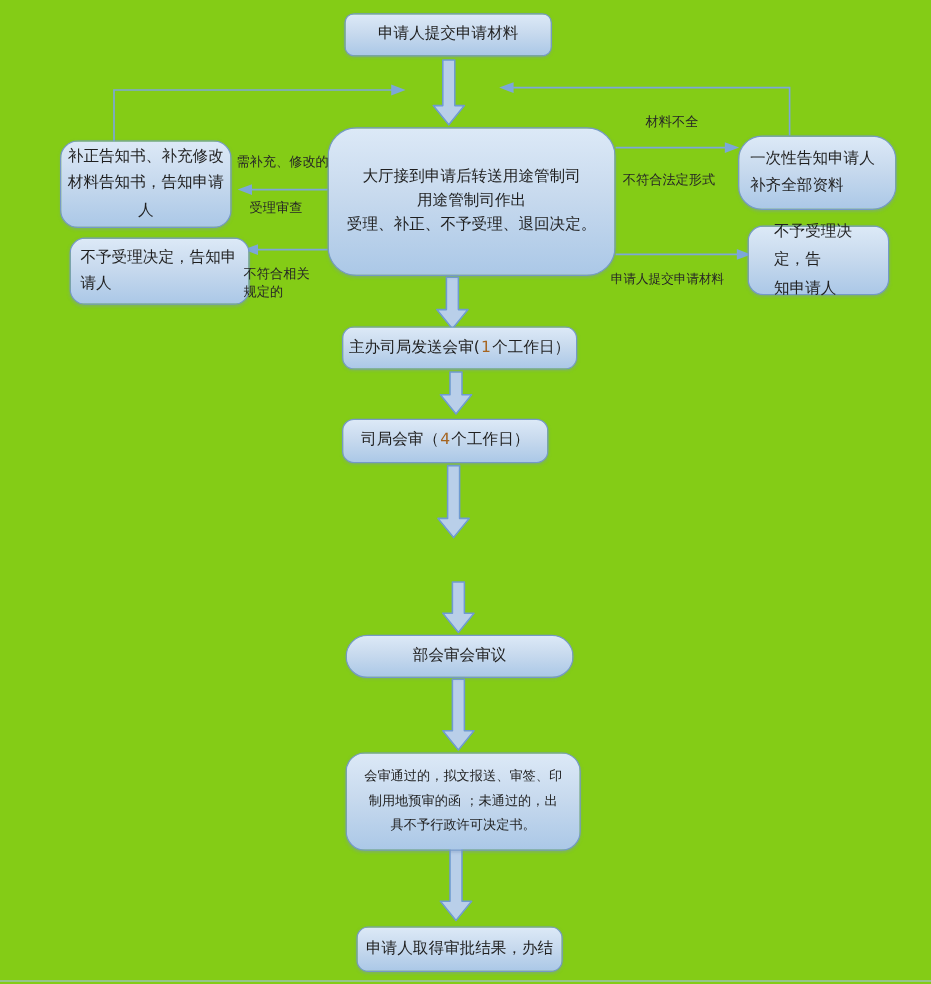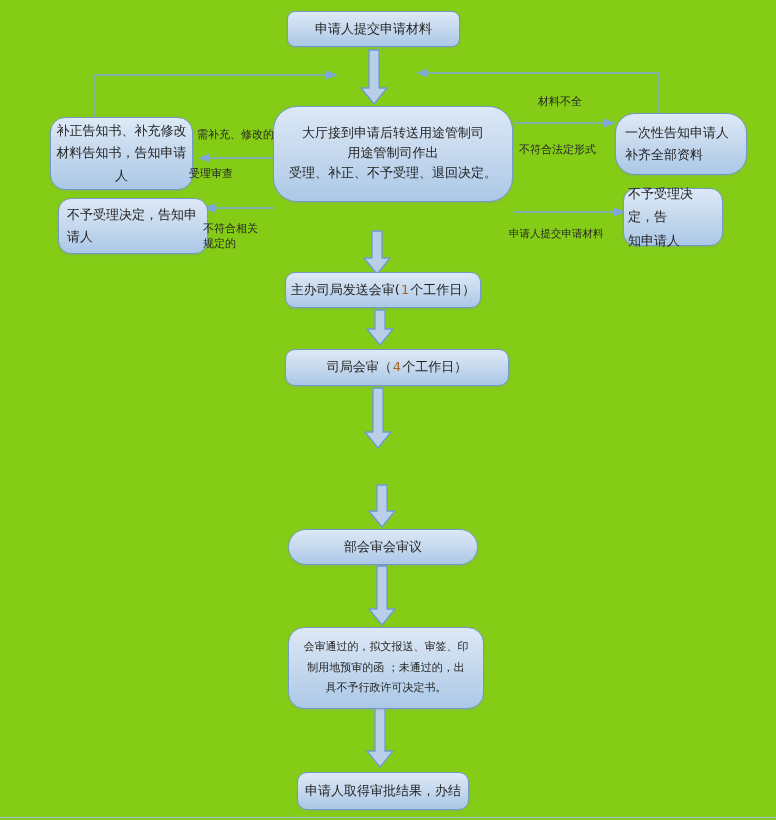--- a/index.html
+++ b/index.html
@@ -18,33 +18,33 @@
     text-align:center; white-space:pre-line;
     font-size:13px; line-height:1.75; color:#1f1f1f;
   }
   .box.left-align { justify-content:flex-start; text-align:left; }
   .lbl {
     position:absolute; font-size:11px; line-height:1.4; color:#262626;
     white-space:pre-line; text-align:left;
   }
   .num { color:#a5641f; padding:0 1px; }
   #n-start   { left:287px; top:11px;  width:173px; height:36px;  border-radius:8px; }
-  #n-center  { left:273px; top:106px; width:240px; height:96px; border-radius:24px; line-height:1.55; padding:4px 4px;font-family:Liberation Mono, monospace; }
+  #n-center  { left:273px; top:106px; width:240px; height:124px; border-radius:24px; line-height:1.55; padding:4px 4px; }
   #n-left1   { left:50px;  top:117px; width:143px; height:73px;  border-radius:15px; line-height:1.7; padding:0 5px; }
   #n-left2   { left:58px;  top:198px; width:150px; height:56px;  border-radius:13px; line-height:1.7; padding:4px 8px; }
   #n-right1  { left:615px; top:113px; width:132px; height:62px;  border-radius:20px; line-height:1.7; padding:4px 9px; }
-  #n-right2  { left:623px; top:188px; width:100px; height:58px;  border-radius:13px; line-height:1.8; padding:4px 4px; }
+  #n-right2  { left:623px; top:188px; width:118px; height:58px;  border-radius:13px; line-height:1.8; padding:4px 21px; }
   #n-s1      { left:285px; top:272px; width:196px; height:36px; }
-  #n-s2      { left:285px; top:349px; width:224px; height:37px; }
+  #n-s2      { left:285px; top:349px; width:172px; height:37px; }
   #n-s3      { left:286px; top:450px; width:194px; height:33px; }
   #n-s4      { left:288px; top:529px; width:190px; height:36px;border-radius:18px; }
   #n-s5      { left:288px; top:627px; width:196px; height:82px;  border-radius:16px; font-size:11px; line-height:1.9; padding:2px 0; }
   #n-final   { left:297px; top:772px; width:172px; height:38px; }
   #l-need    { left:197px; top:127px; width:90px; }
-  #l-accept  { left:189px; top:166px; width:62px; }
+  #l-accept  { left:208px; top:166px; width:62px; }
   #l-regul   { left:203px; top:221px; width:78px; }
   #l-mater   { left:538px; top:94px;  width:54px; }
   #l-legal   { left:519px; top:142px; width:84px; }
   #l-auth    { left:509px; top:226px; width:114px; font-size:10.5px; }
   #bottom-line { position:absolute; left:0; top:817px; width:776px; height:0; border-top:1.4px solid #a3bedd; }
 </style>
 </head>
 <body>
 
 <div id="canvas">

